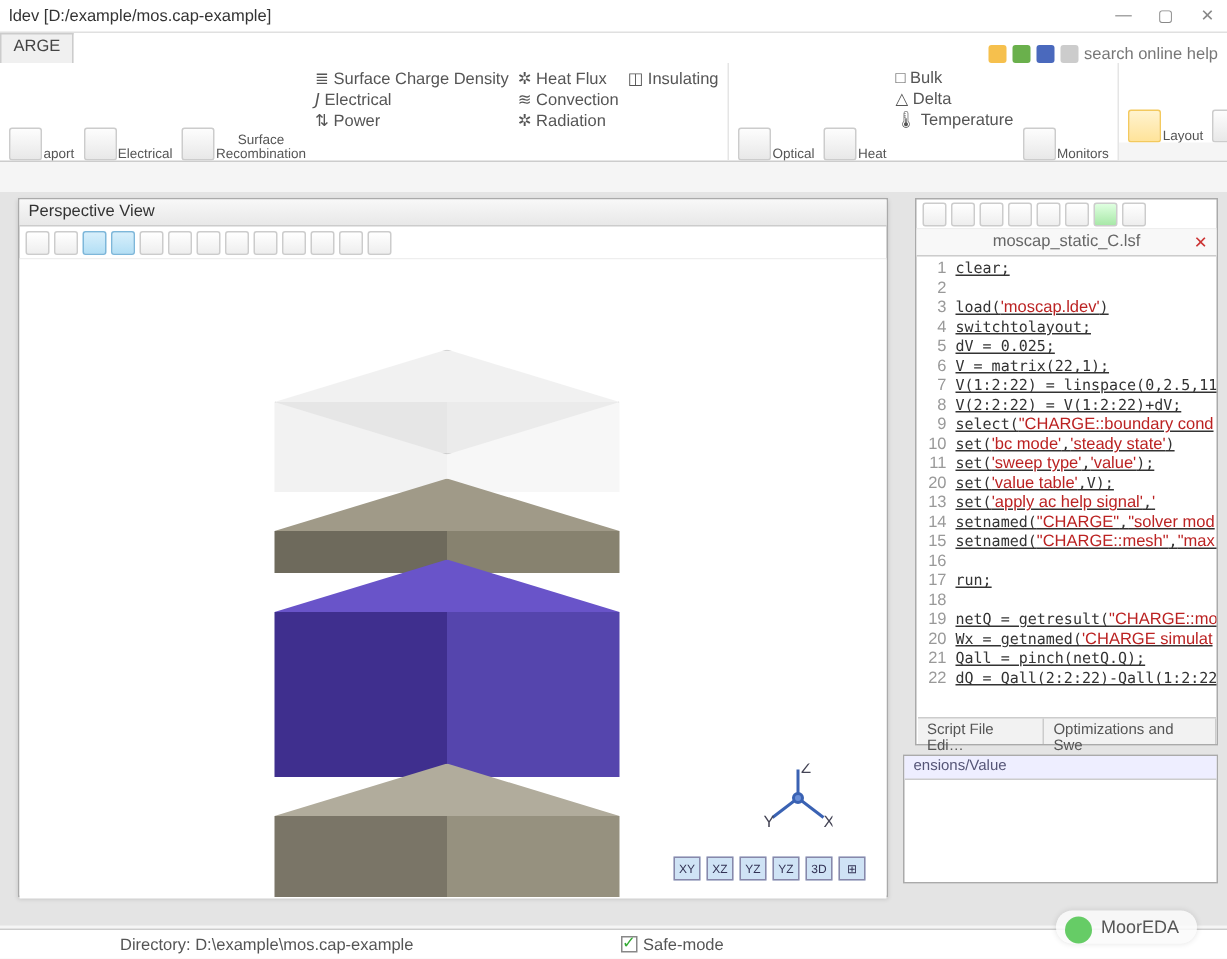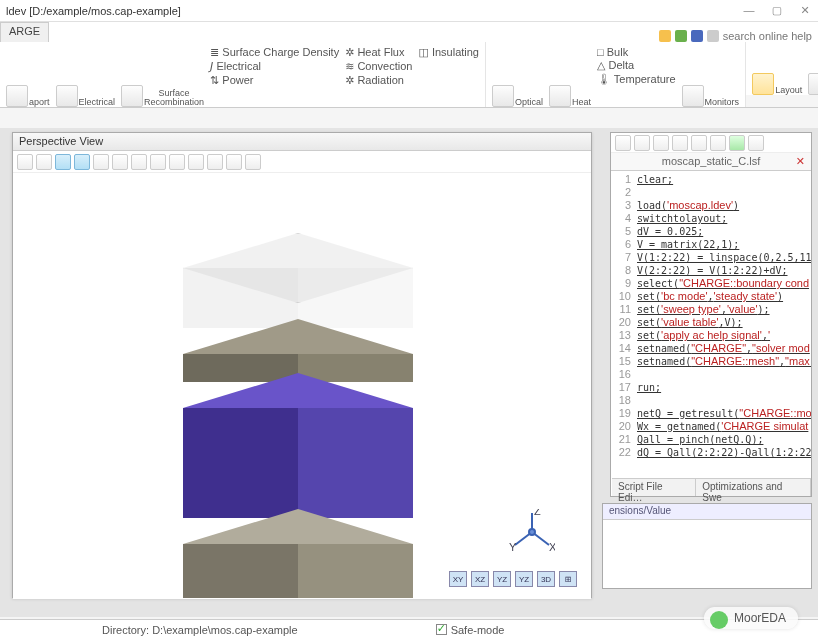--- a/index.html
+++ b/index.html
@@ -61,21 +61,21 @@
 .sp-tab .closex{position:absolute; right:6px; top:2px; color:#c33;}
 .code { font-family: Consolas, monospace; font-size:10px; height: calc(100% - 76px); overflow:hidden; padding:2px 0 2px 4px; white-space:pre; color:#333; line-height:13px;text-decoration:underline;}
 .code .ln{ color:#999; display:inline-block; width:16px; text-align:right; margin-right:6px;} .code .str{color:#b22;}
 .sp-bottabs{ position:absolute; bottom:0; left:1px; right:0; height:18px; display:flex; background:#f2f2f2; border-top:1px solid #ccc;}
 .sp-bottabs span{ padding:2px 6px; border-right:1px solid #ccc; font-size:10px; color:#555;}
 
 .lowerpanel { position:absolute; left:602px; right:6px; bottom:28px; height:86px; background:#fff; border:1px solid #aaa;}
 .lp-head{ height:16px; background:#eef; border-bottom:1px solid #ccc; padding:1px 6px; color:#557; font-size:10px;}
 
 .statusbar { position:absolute; left:0; right:0; bottom:0; height:20px; background:#fff; border-top:1px solid #ccc; display:flex; align-items:center; padding:0 8px; gap:18px; color:#555;}
-.statusbar .dir{ margin-left:94px; }
+.statusbar .dir{ margin-left:72px; }
 .statusbar .safe{ margin-left:120px; display:flex; align-items:center; gap:4px;}
 .statusbar .chk{ width:11px;height:11px;border:1px solid #888; background:#fff; position:relative;}
 .statusbar .chk::after{content:"✓"; position:absolute; top:-3px; left:0; font-size:11px; color:#3a3;}
 
 .watermark { position:absolute; right:20px; bottom:10px; background:rgba(250,250,250,0.85); border-radius:14px; padding:4px 12px 4px 30px; color:#555; font-size:12px; box-shadow:0 0 4px rgba(0,0,0,0.12);}
 .watermark::before{content:""; position:absolute; left:6px; top:4px; width:18px; height:18px; border-radius:50%; background:#6c6;}
 </style>
 </head>
 <body>
 

